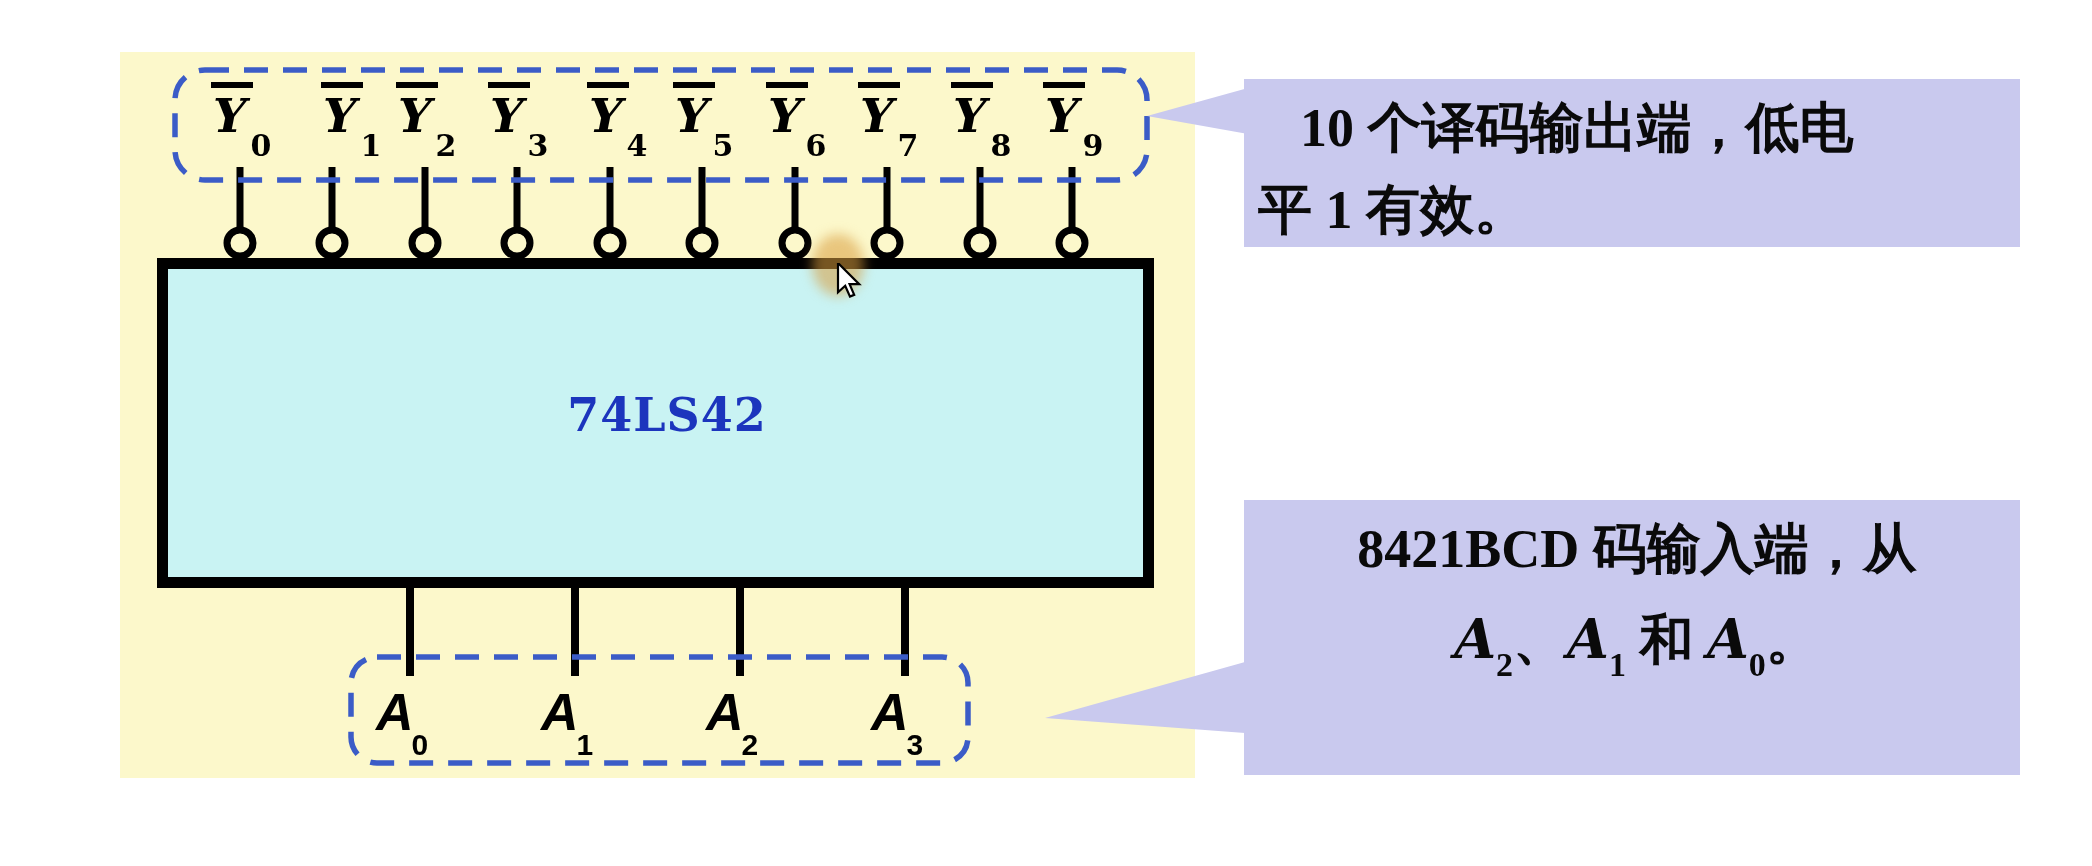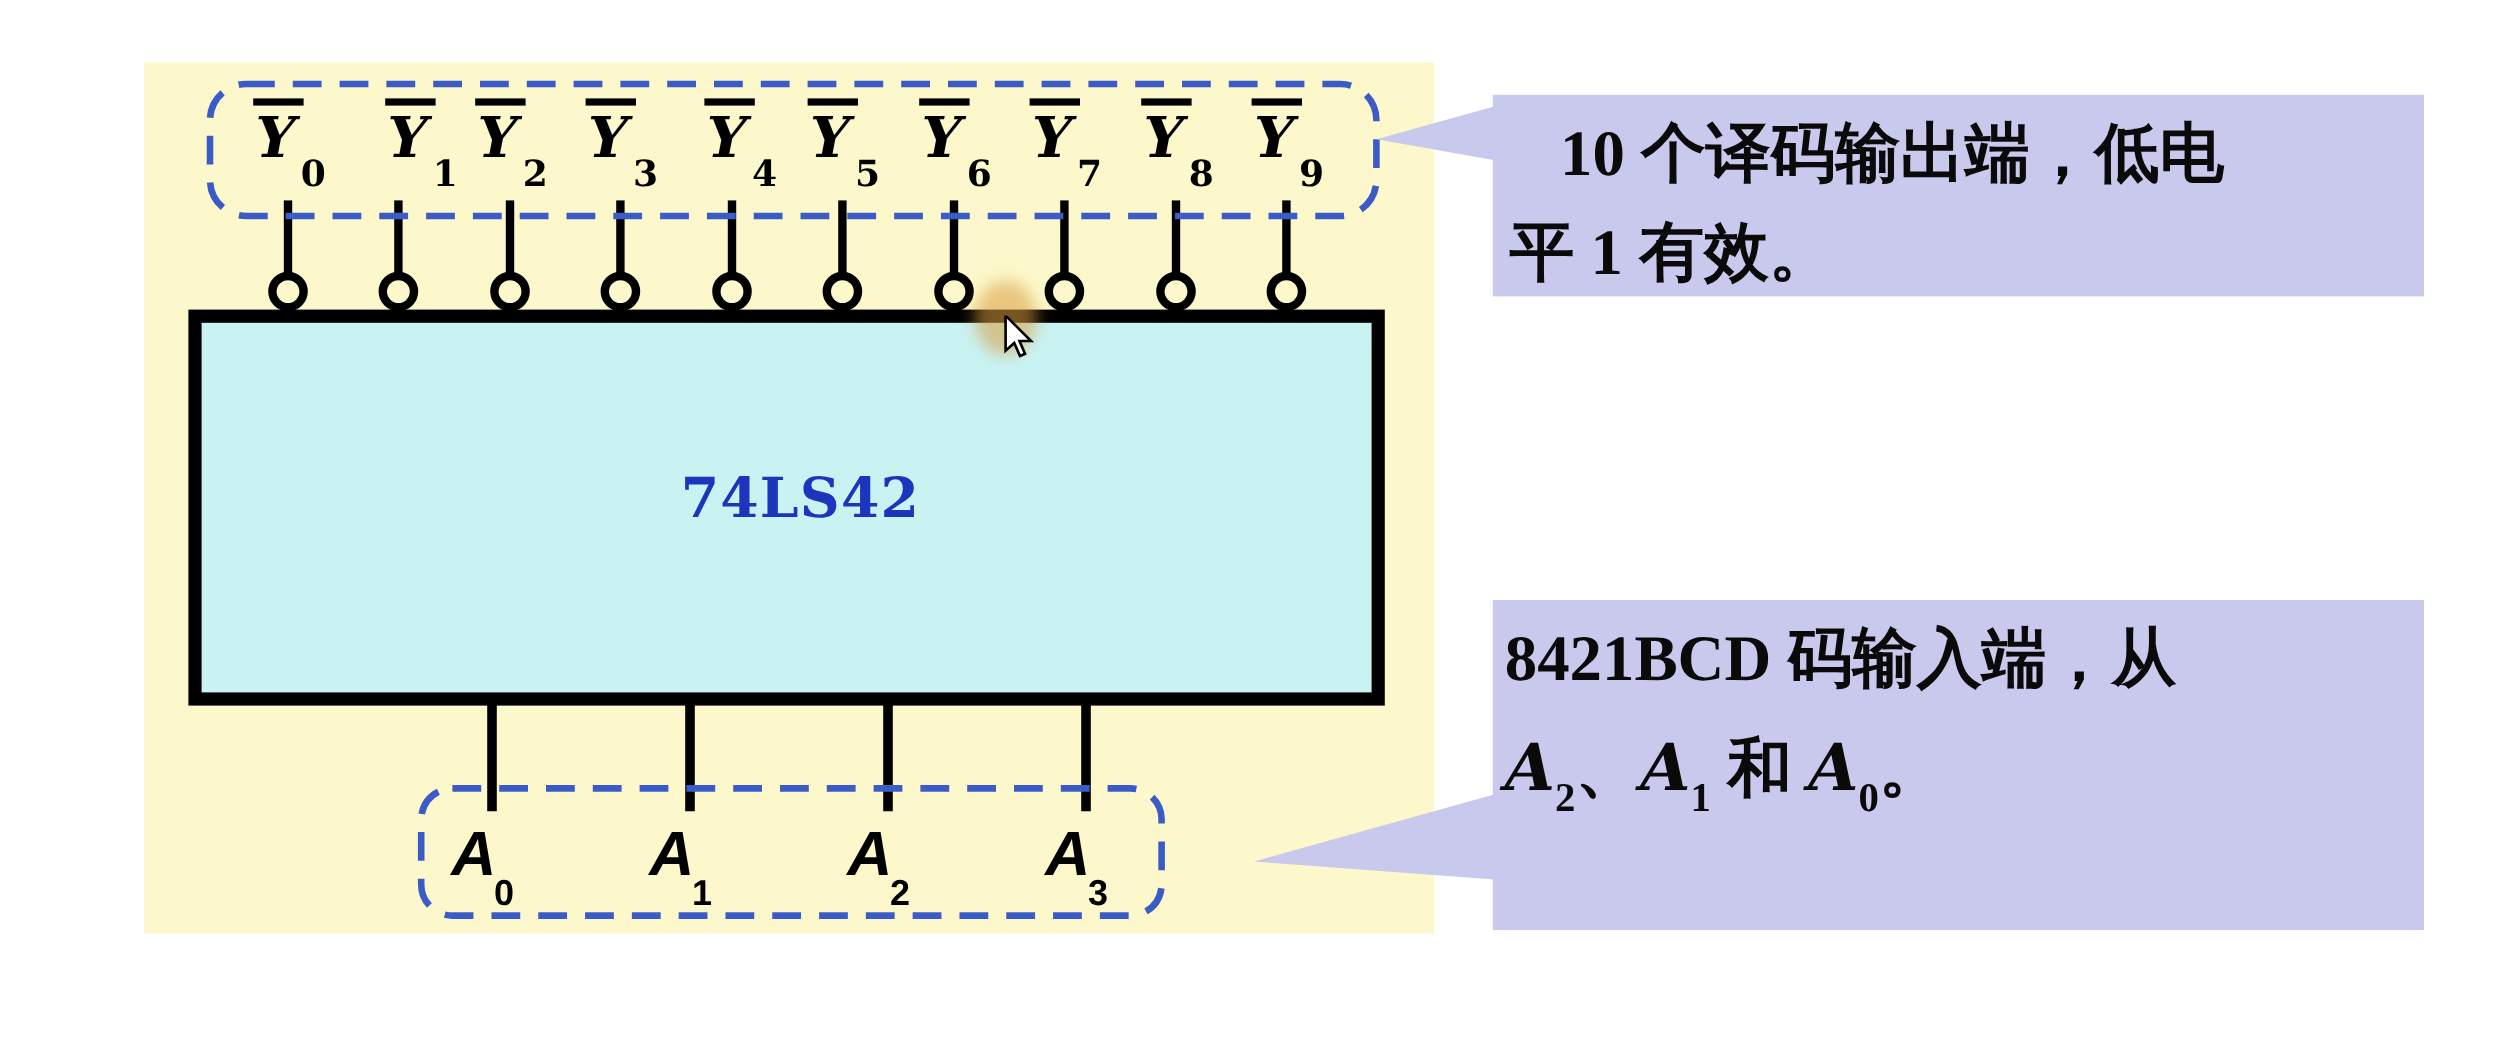--- a/index.html
+++ b/index.html
@@ -44,21 +44,21 @@
   .callout{
     position:absolute;left:1244px;width:776px;background:#c9c9ee;
     color:#0a0a0a;font-weight:bold;font-size:54px;
     font-family:"Liberation Serif",serif;
   }
   .callout .line{white-space:nowrap;}
   .callout-top{top:63px;height:168px;padding:0;margin-top:16px;}
   .callout-top .line{line-height:82px;padding-left:14px;}
   .callout-top .line:first-child{padding-top:8px;text-indent:42px;}
   .callout-bottom{top:500px;height:275px;}
-  .callout-bottom .line{line-height:90px;padding-left:10px;}
+  .callout-bottom .line{line-height:90px;padding-left:10px;text-align:center;}
   .callout-bottom .line:first-child{padding-top:4px;}
   .callout .v{
     font-family:"DejaVu Serif","Liberation Serif",serif;
     font-style:italic;font-weight:bold;
   }
   .callout sub{font-size:34px;position:relative;top:6px;font-style:normal;}
 
   
   .blob{
     position:absolute;left:812px;top:234px;width:52px;height:62px;

